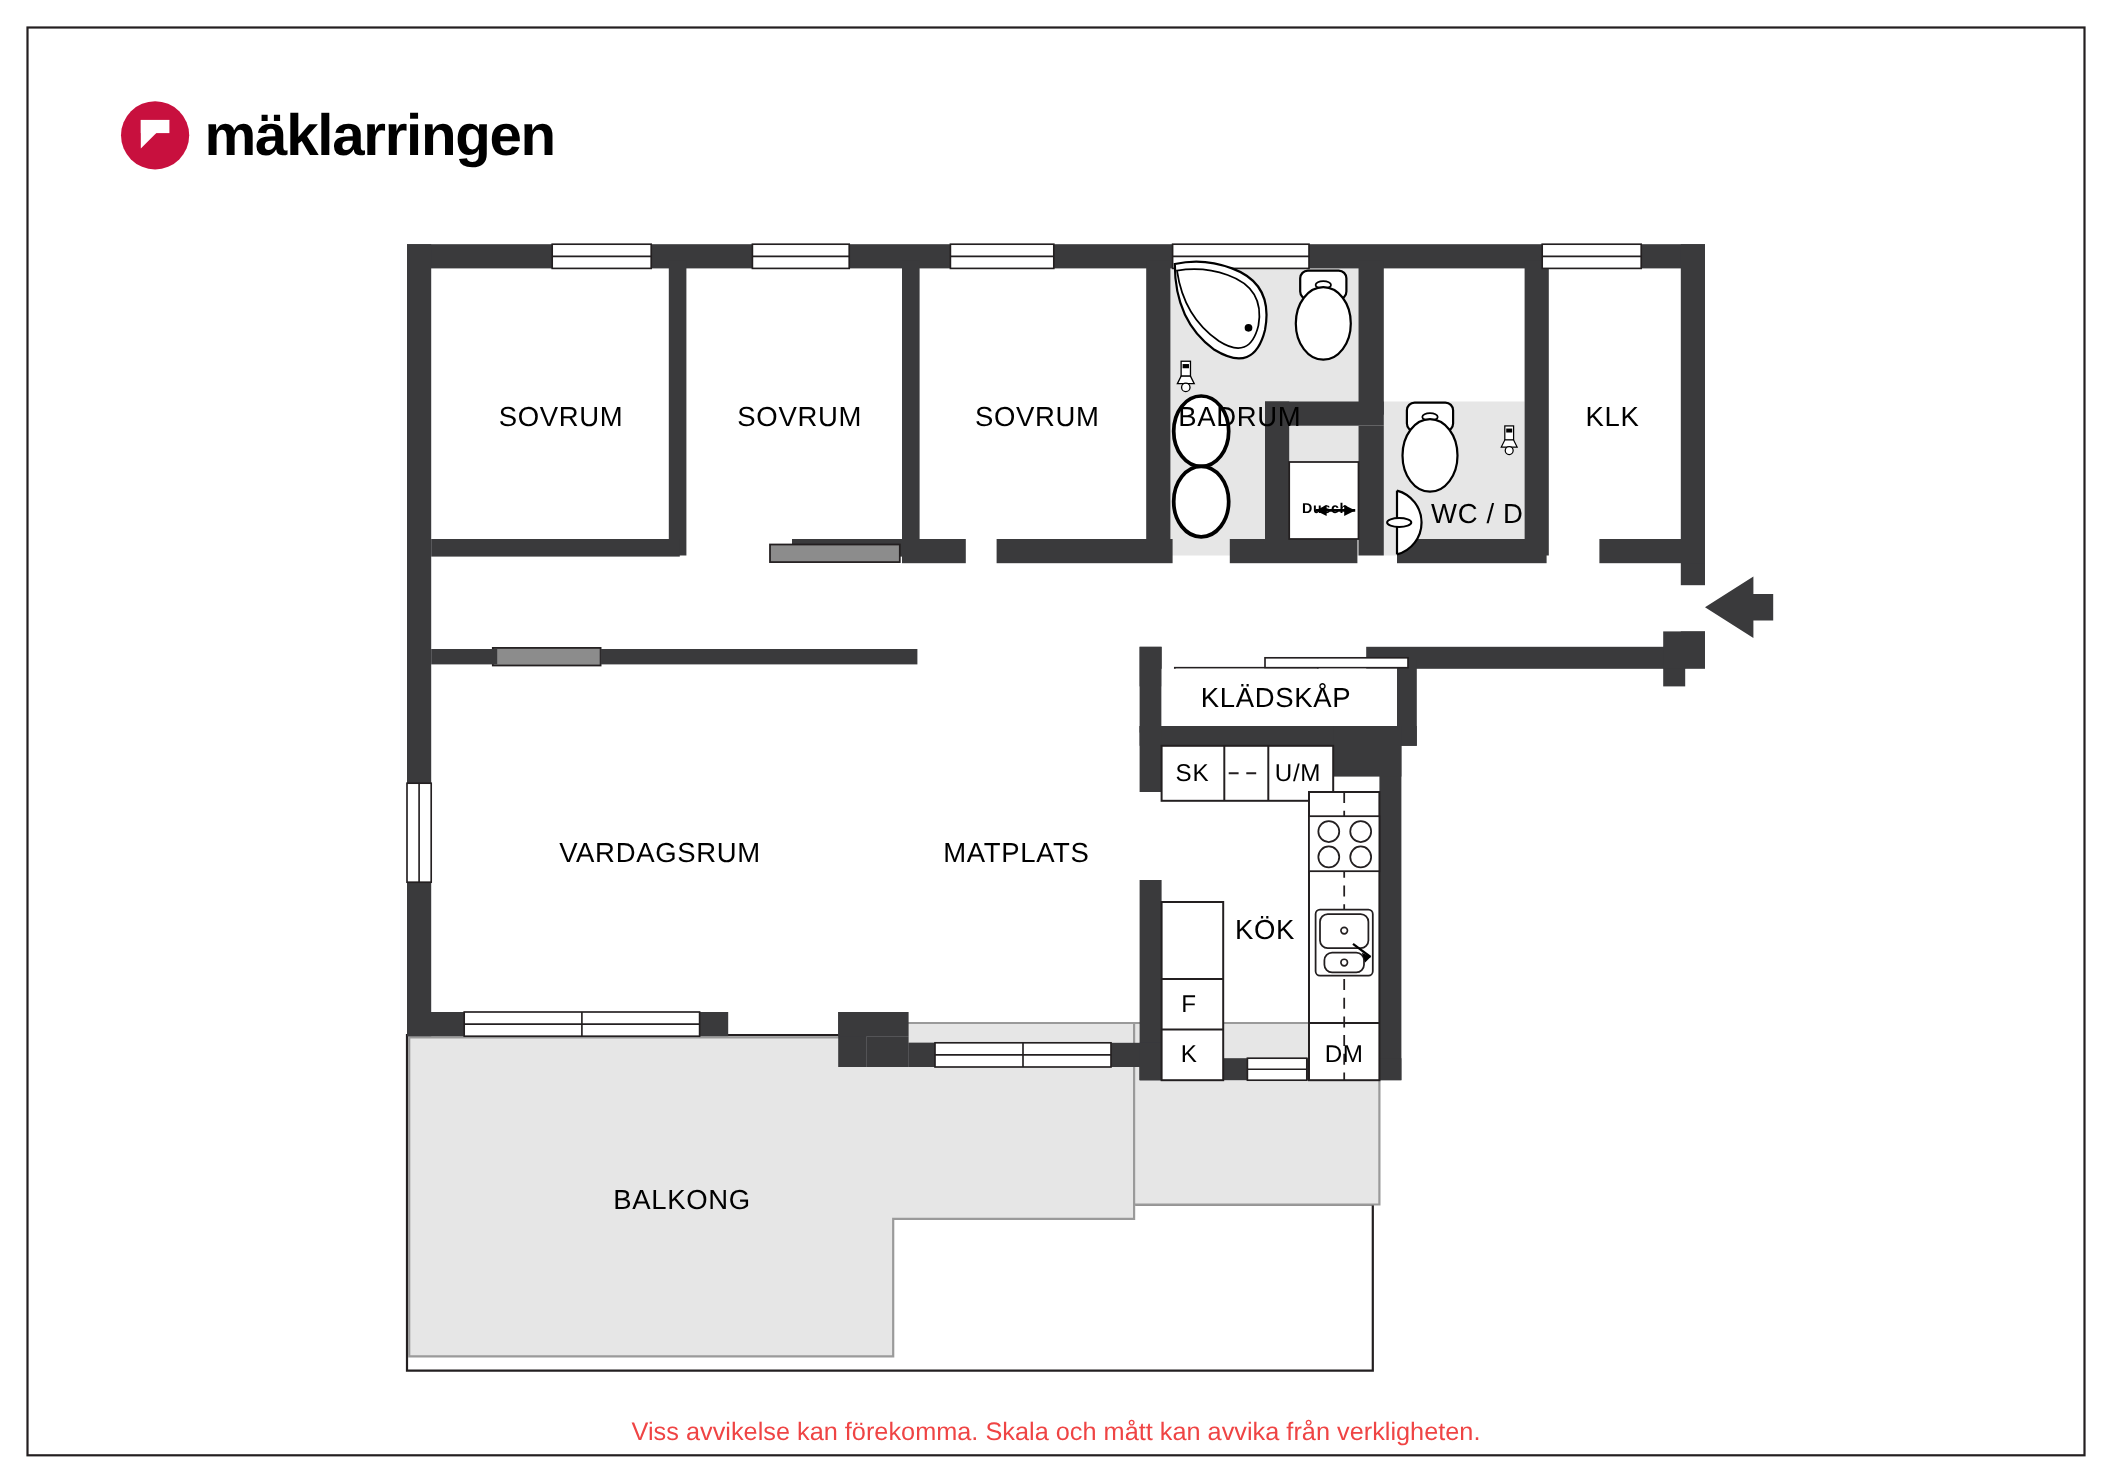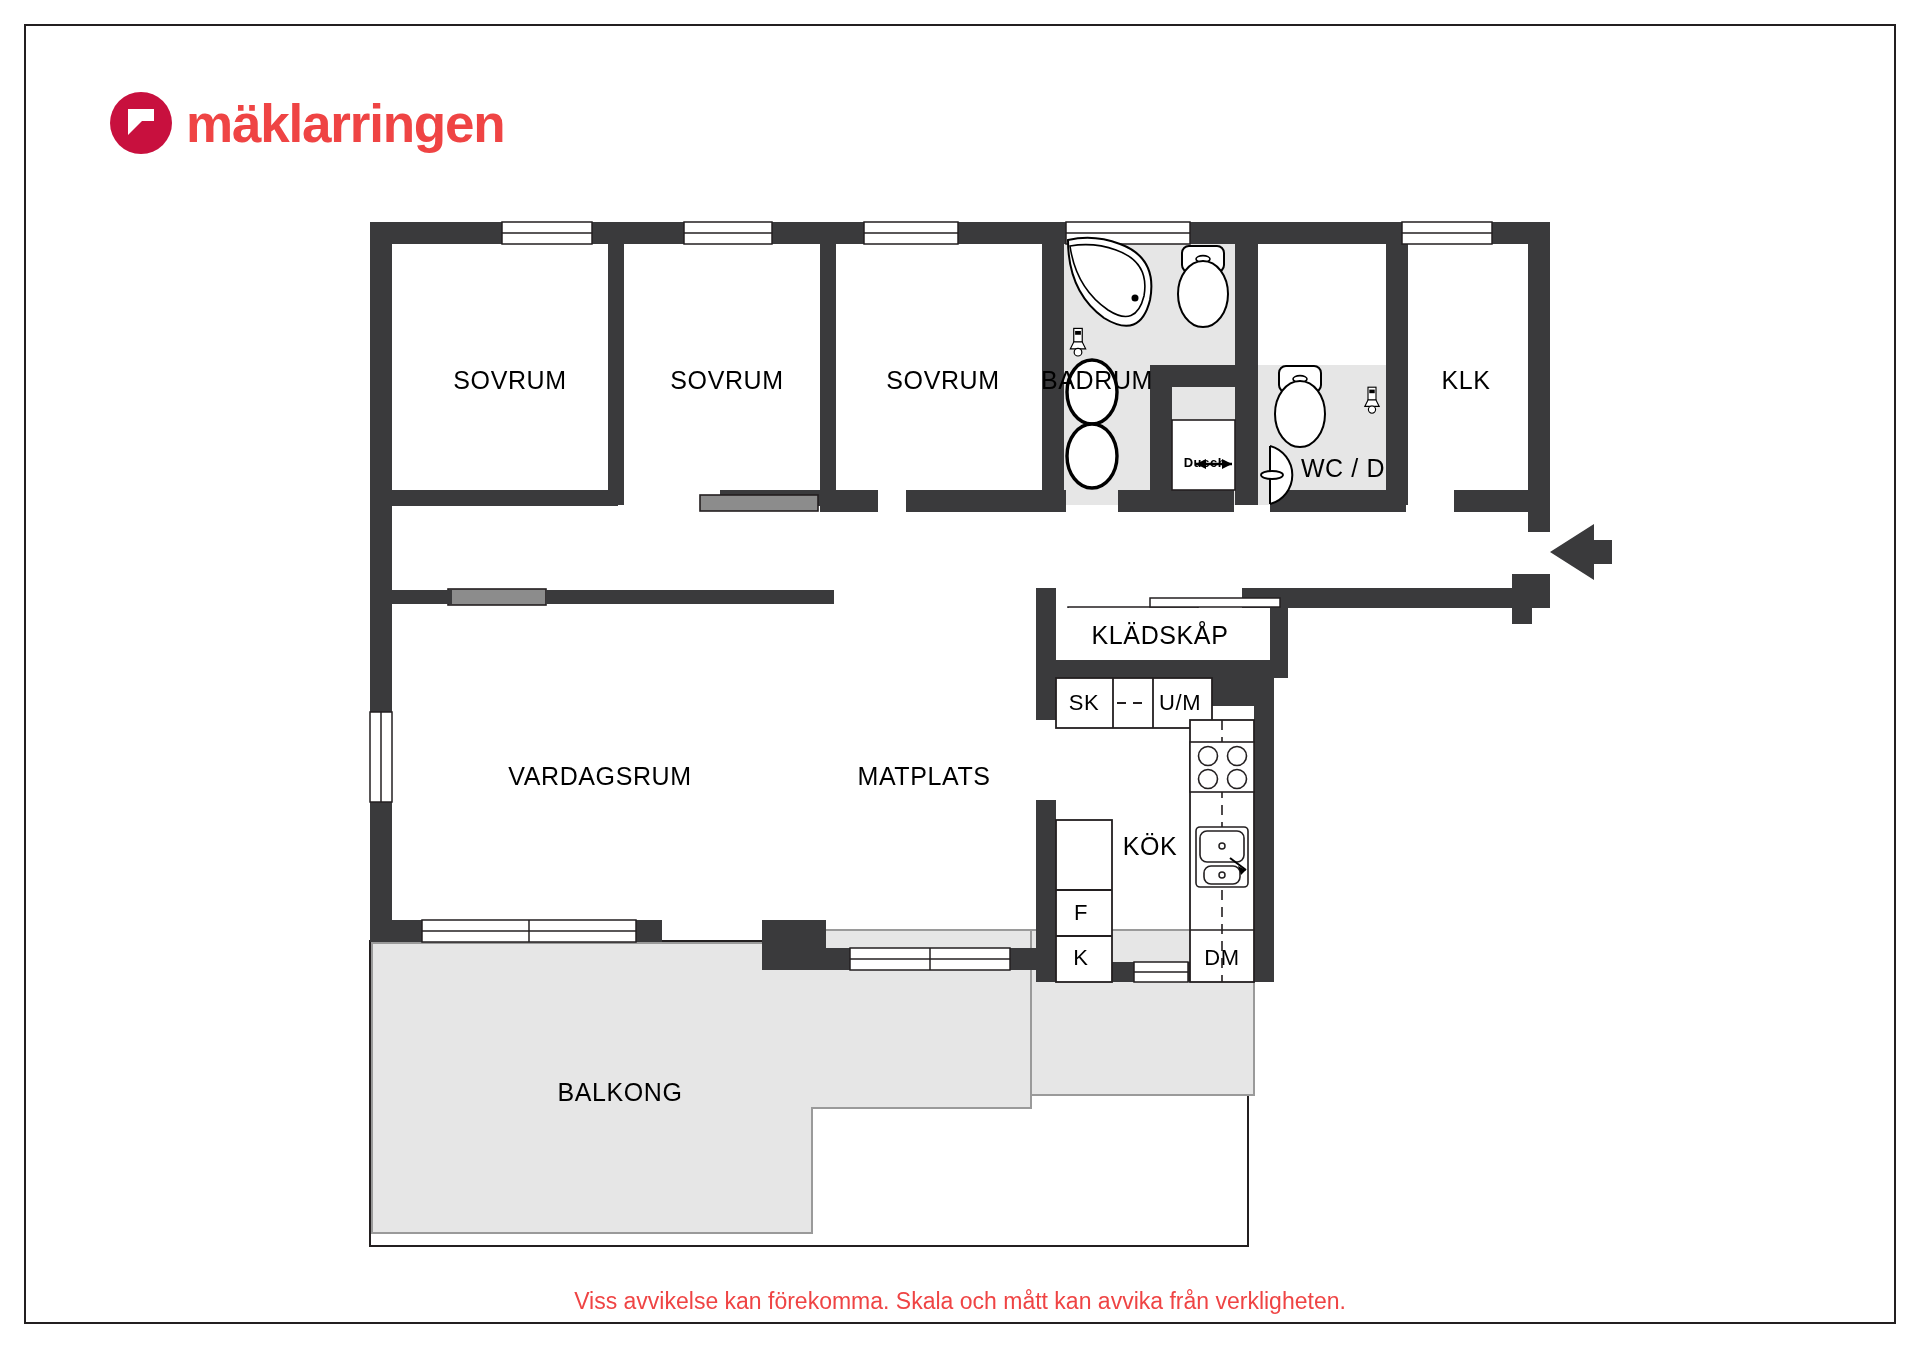--- a/index.html
+++ b/index.html
@@ -62,21 +62,21 @@
     top: 17px;
     width: 26px;
     height: 12px;
     background: #ffffff;
   }
   #logo-text {
     margin-left: 14px;
     font-size: 53px;
     font-weight: 600;
     letter-spacing: -1.2px;
-    color: #ef4444;
+    color: #000000;
     line-height: 1;
   }
 
   
   #plan {
     position: absolute;
     left: 0;
     top: 0;
     width: 1920px;
     height: 1348px;
@@ -379,21 +379,21 @@
         <line x1="1056" y1="936" x2="1112" y2="936" stroke="#231f20" stroke-width="1.8"></line>
       </g>
     </g>
 
   </svg>
 
   <div>
     <div class="room-label" style="left:510px;  top:380px;">SOVRUM</div>
     <div class="room-label" style="left:727px;  top:380px;">SOVRUM</div>
     <div class="room-label" style="left:943px;  top:380px;">SOVRUM</div>
-    <div class="room-label" style="left:1097px; top:380px;">BADRUM</div>
+    <div class="room-label" style="left:1127px; top:380px;">BADRUM</div>
     <div class="room-label" style="left:1466px; top:380px;">KLK</div>
     <div class="room-label" style="left:1343px; top:468px;">WC / D</div>
     <div class="room-label tiny" style="left:1205px; top:462px;">Dusch</div>
     <div class="room-label" style="left:1160px; top:635px;">KLÄDSKÅP</div>
     <div class="room-label small" style="left:1084px; top:703px;">SK</div>
     <div class="room-label small" style="left:1180px; top:703px;">U/M</div>
     <div class="room-label" style="left:600px;  top:776px;">VARDAGSRUM</div>
     <div class="room-label" style="left:924px;  top:776px;">MATPLATS</div>
     <div class="room-label" style="left:1150px; top:846px;">KÖK</div>
     <div class="room-label small" style="left:1081px; top:913px;">F</div>

